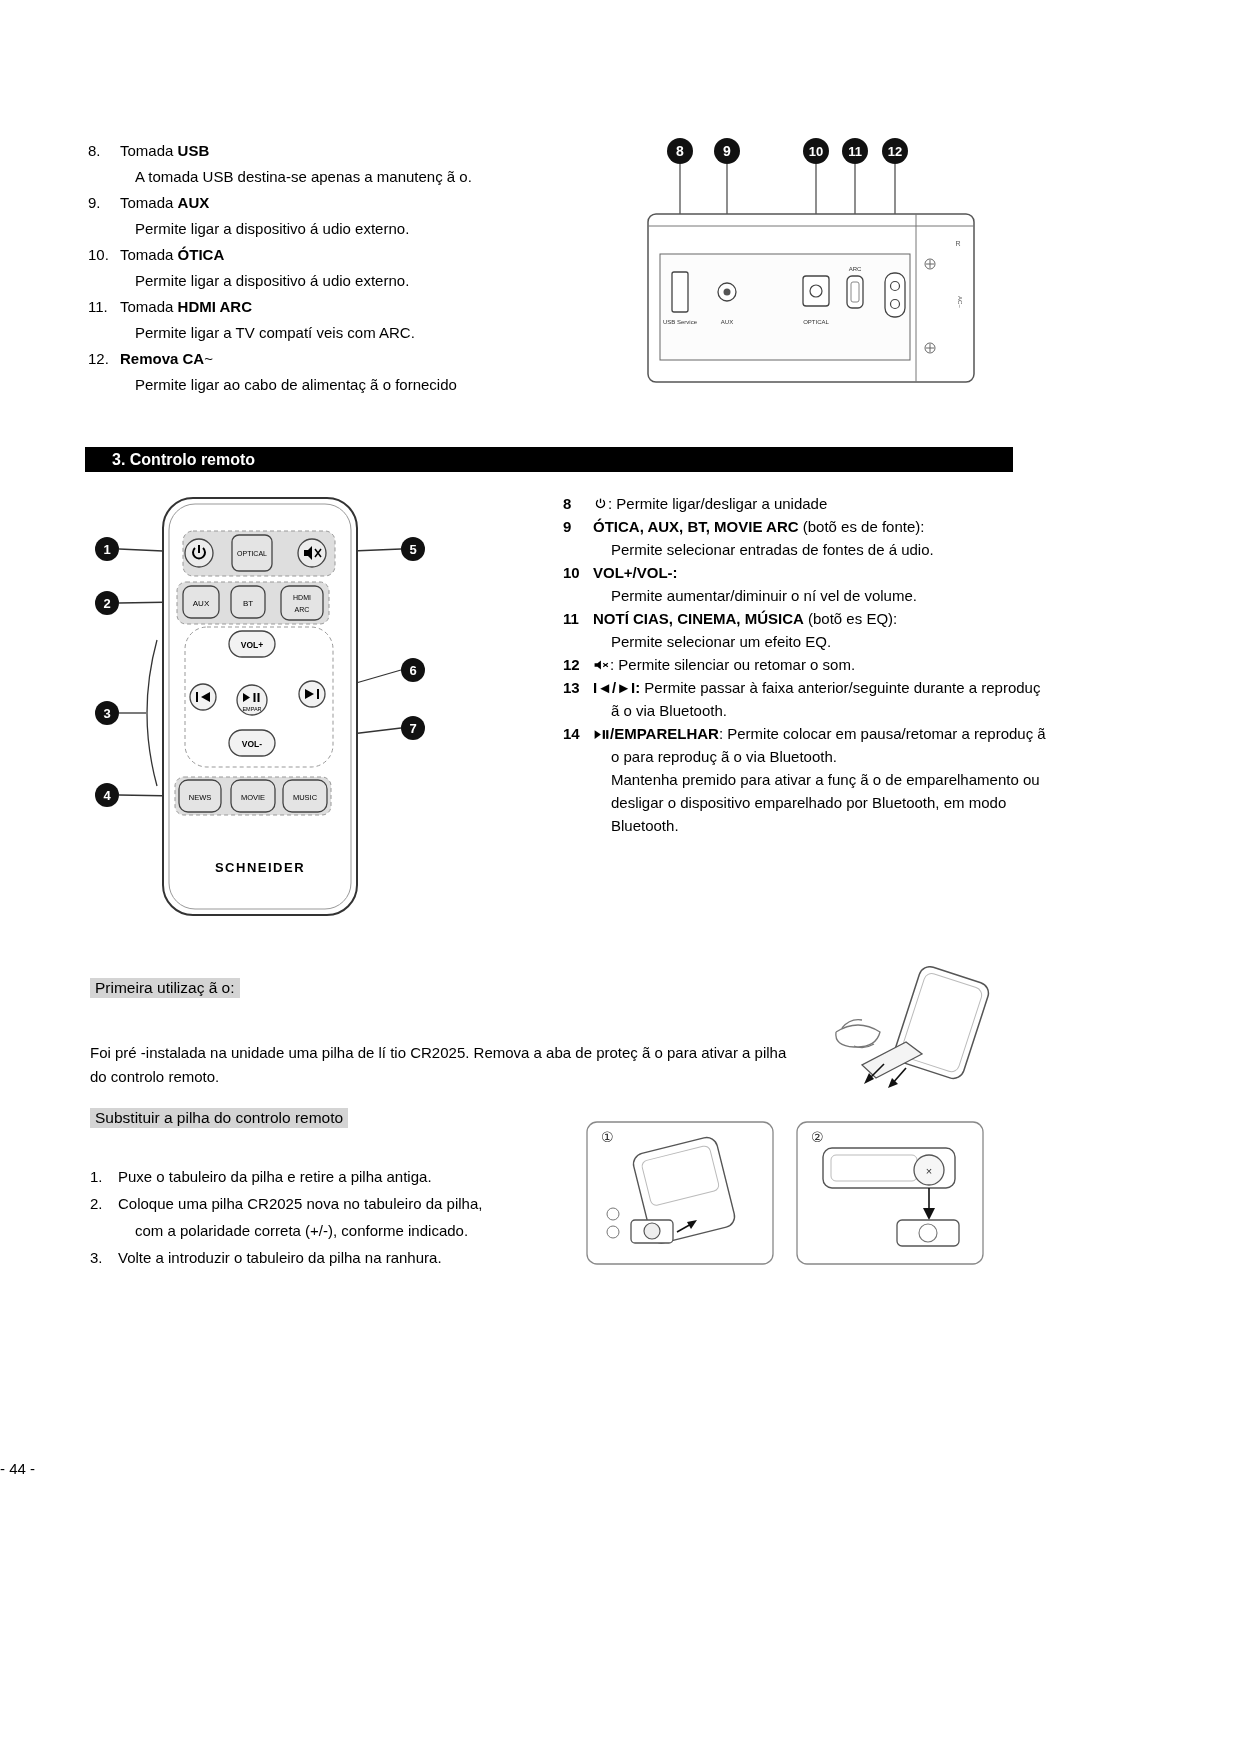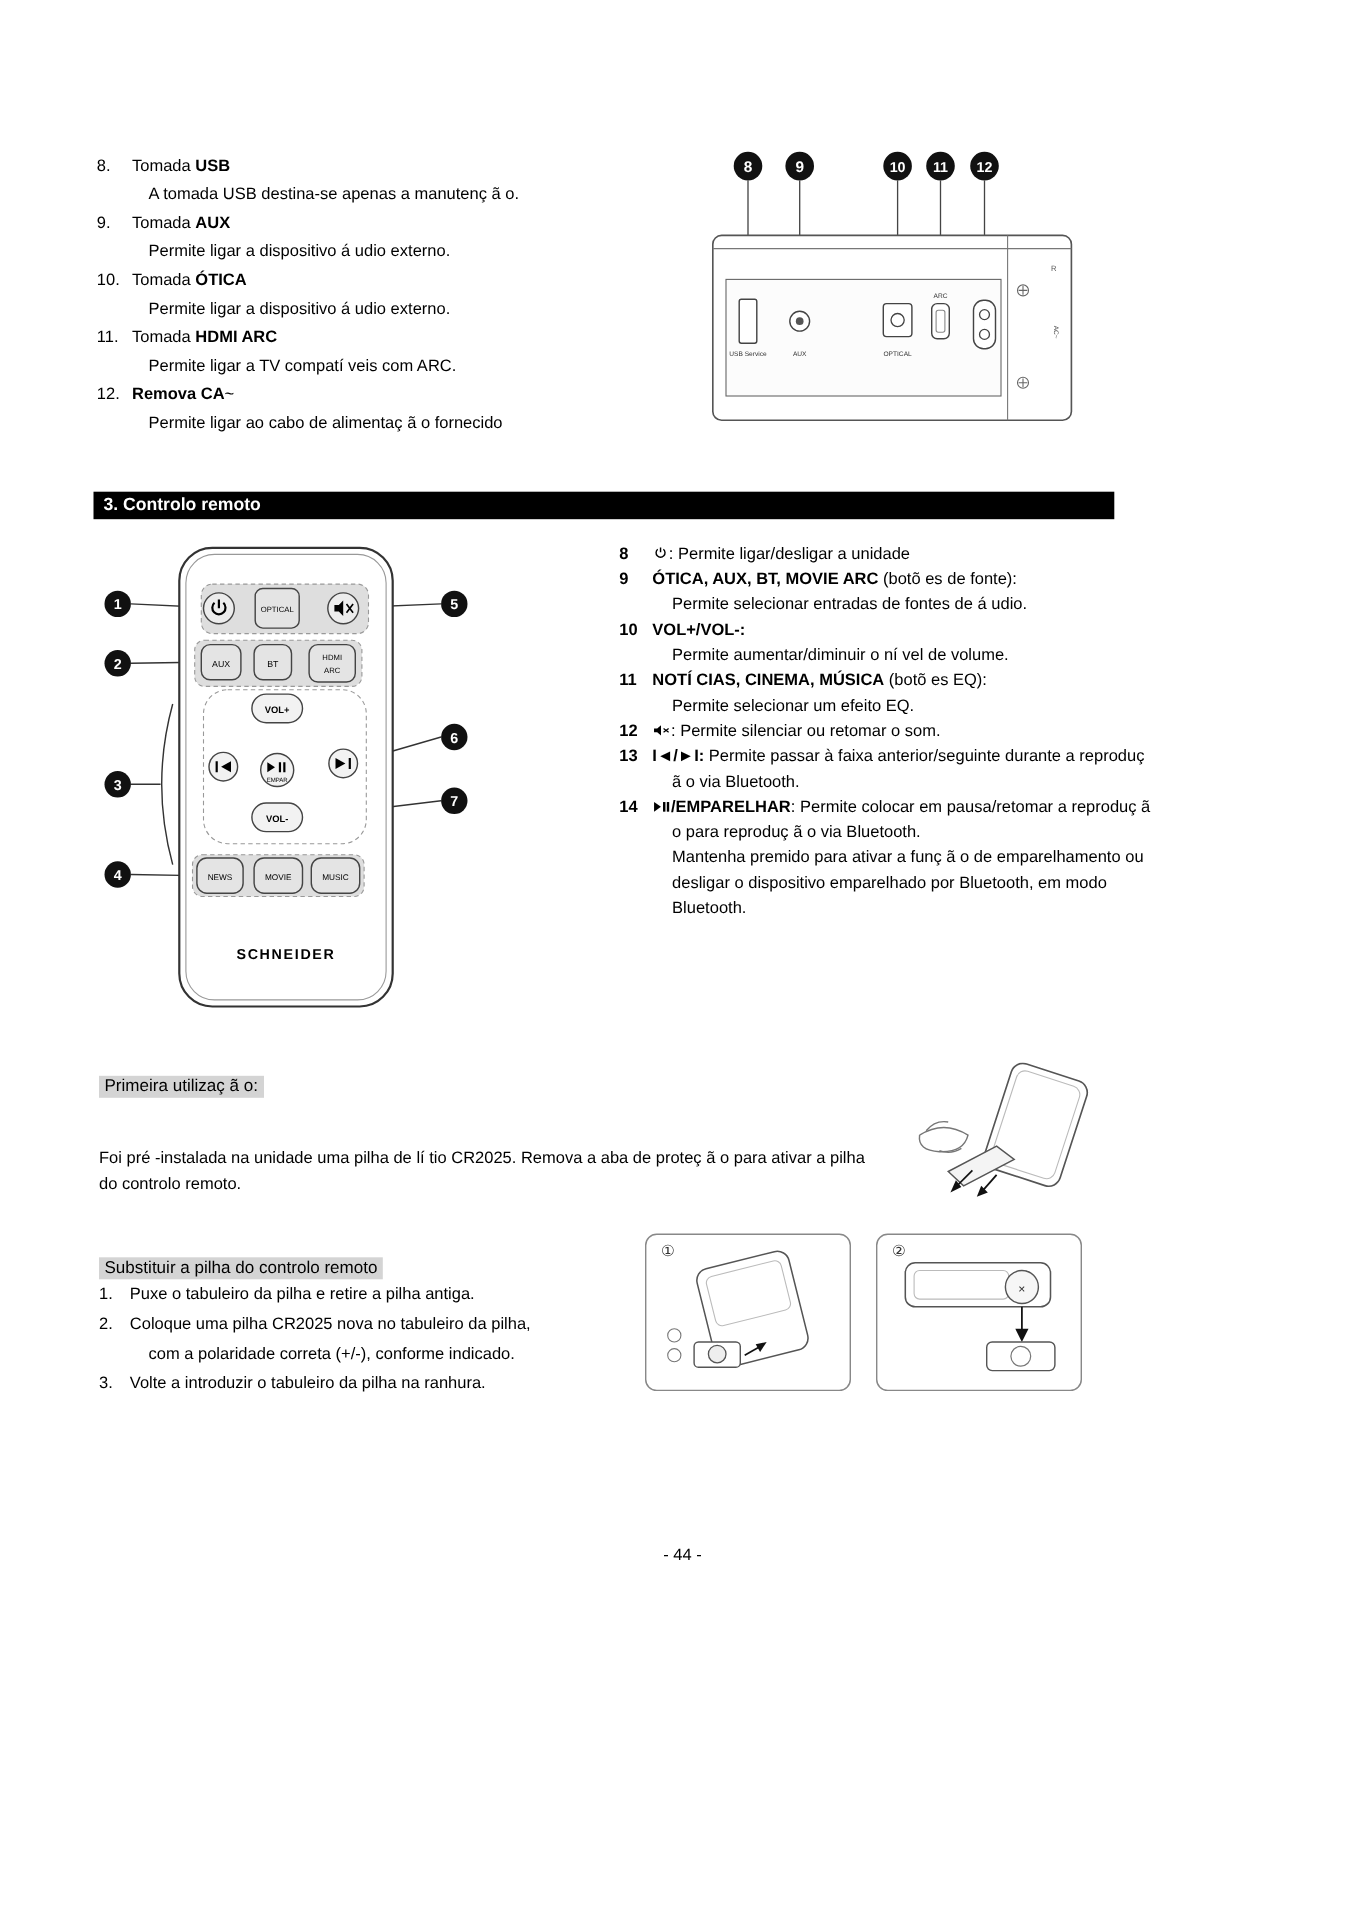--- a/index.html
+++ b/index.html
@@ -10,45 +10,45 @@
   b{font-weight:bold}
 
   
   .connectors{left:88px;top:138px;width:490px}
   .c-row{display:flex;line-height:26px}
   .c-num{width:32px;flex:none}
   .c-desc{padding-left:47px;line-height:26px}
 
   
   .section-bar{left:85px;top:447px;width:928px;background:#000;color:#fff;
-               font-weight:bold;font-size:16px;line-height:25px;padding:0 9px}
+               font-weight:bold;font-size:16px;line-height:25px;padding:0 27px}
 
   
   .remote-desc{left:563px;top:492px;width:484px;line-height:23px}
   .rd-item{display:flex}
   .rd-num{width:30px;flex:none;font-weight:bold}
   .rd-body{flex:1}
   .hang{padding-left:18px;text-indent:-18px}
   .rd-desc{display:block;margin-left:18px}
   .rd-desc2{display:block;text-indent:0}
   .inline-icon{vertical-align:-1px;margin:0 1px}
 
   
   .hl{display:inline-block;background:#d4d4d4;font-weight:normal;padding:1px 5px;font-size:15.5px}
   .first-use-h{left:90px;top:978px}
   .first-use-body{left:90px;top:1041px;width:714px;line-height:24px}
-  .replace-h{left:90px;top:1143px}
+  .replace-h{left:90px;top:1108px}
 
   
   .steps{left:90px;top:1163px;width:486px}
   .s-row{display:flex;line-height:27px}
   .s-num{width:28px;flex:none}
   .s-cont{padding-left:45px;line-height:27px}
 
-  .footer{left:0;top:1405px;width:100%;text-align:center}
+  .footer{left:0;top:1460px;width:100%;}
 
   
   .panel-fig{left:640px;top:124px}
   .remote-fig{left:85px;top:490px}
   .hand-fig{left:808px;top:966px}
   .battery-fig{left:585px;top:1120px}
   svg text{font-family:"Liberation Sans","DejaVu Sans",sans-serif}
 </style>
 </head>
 <body>

